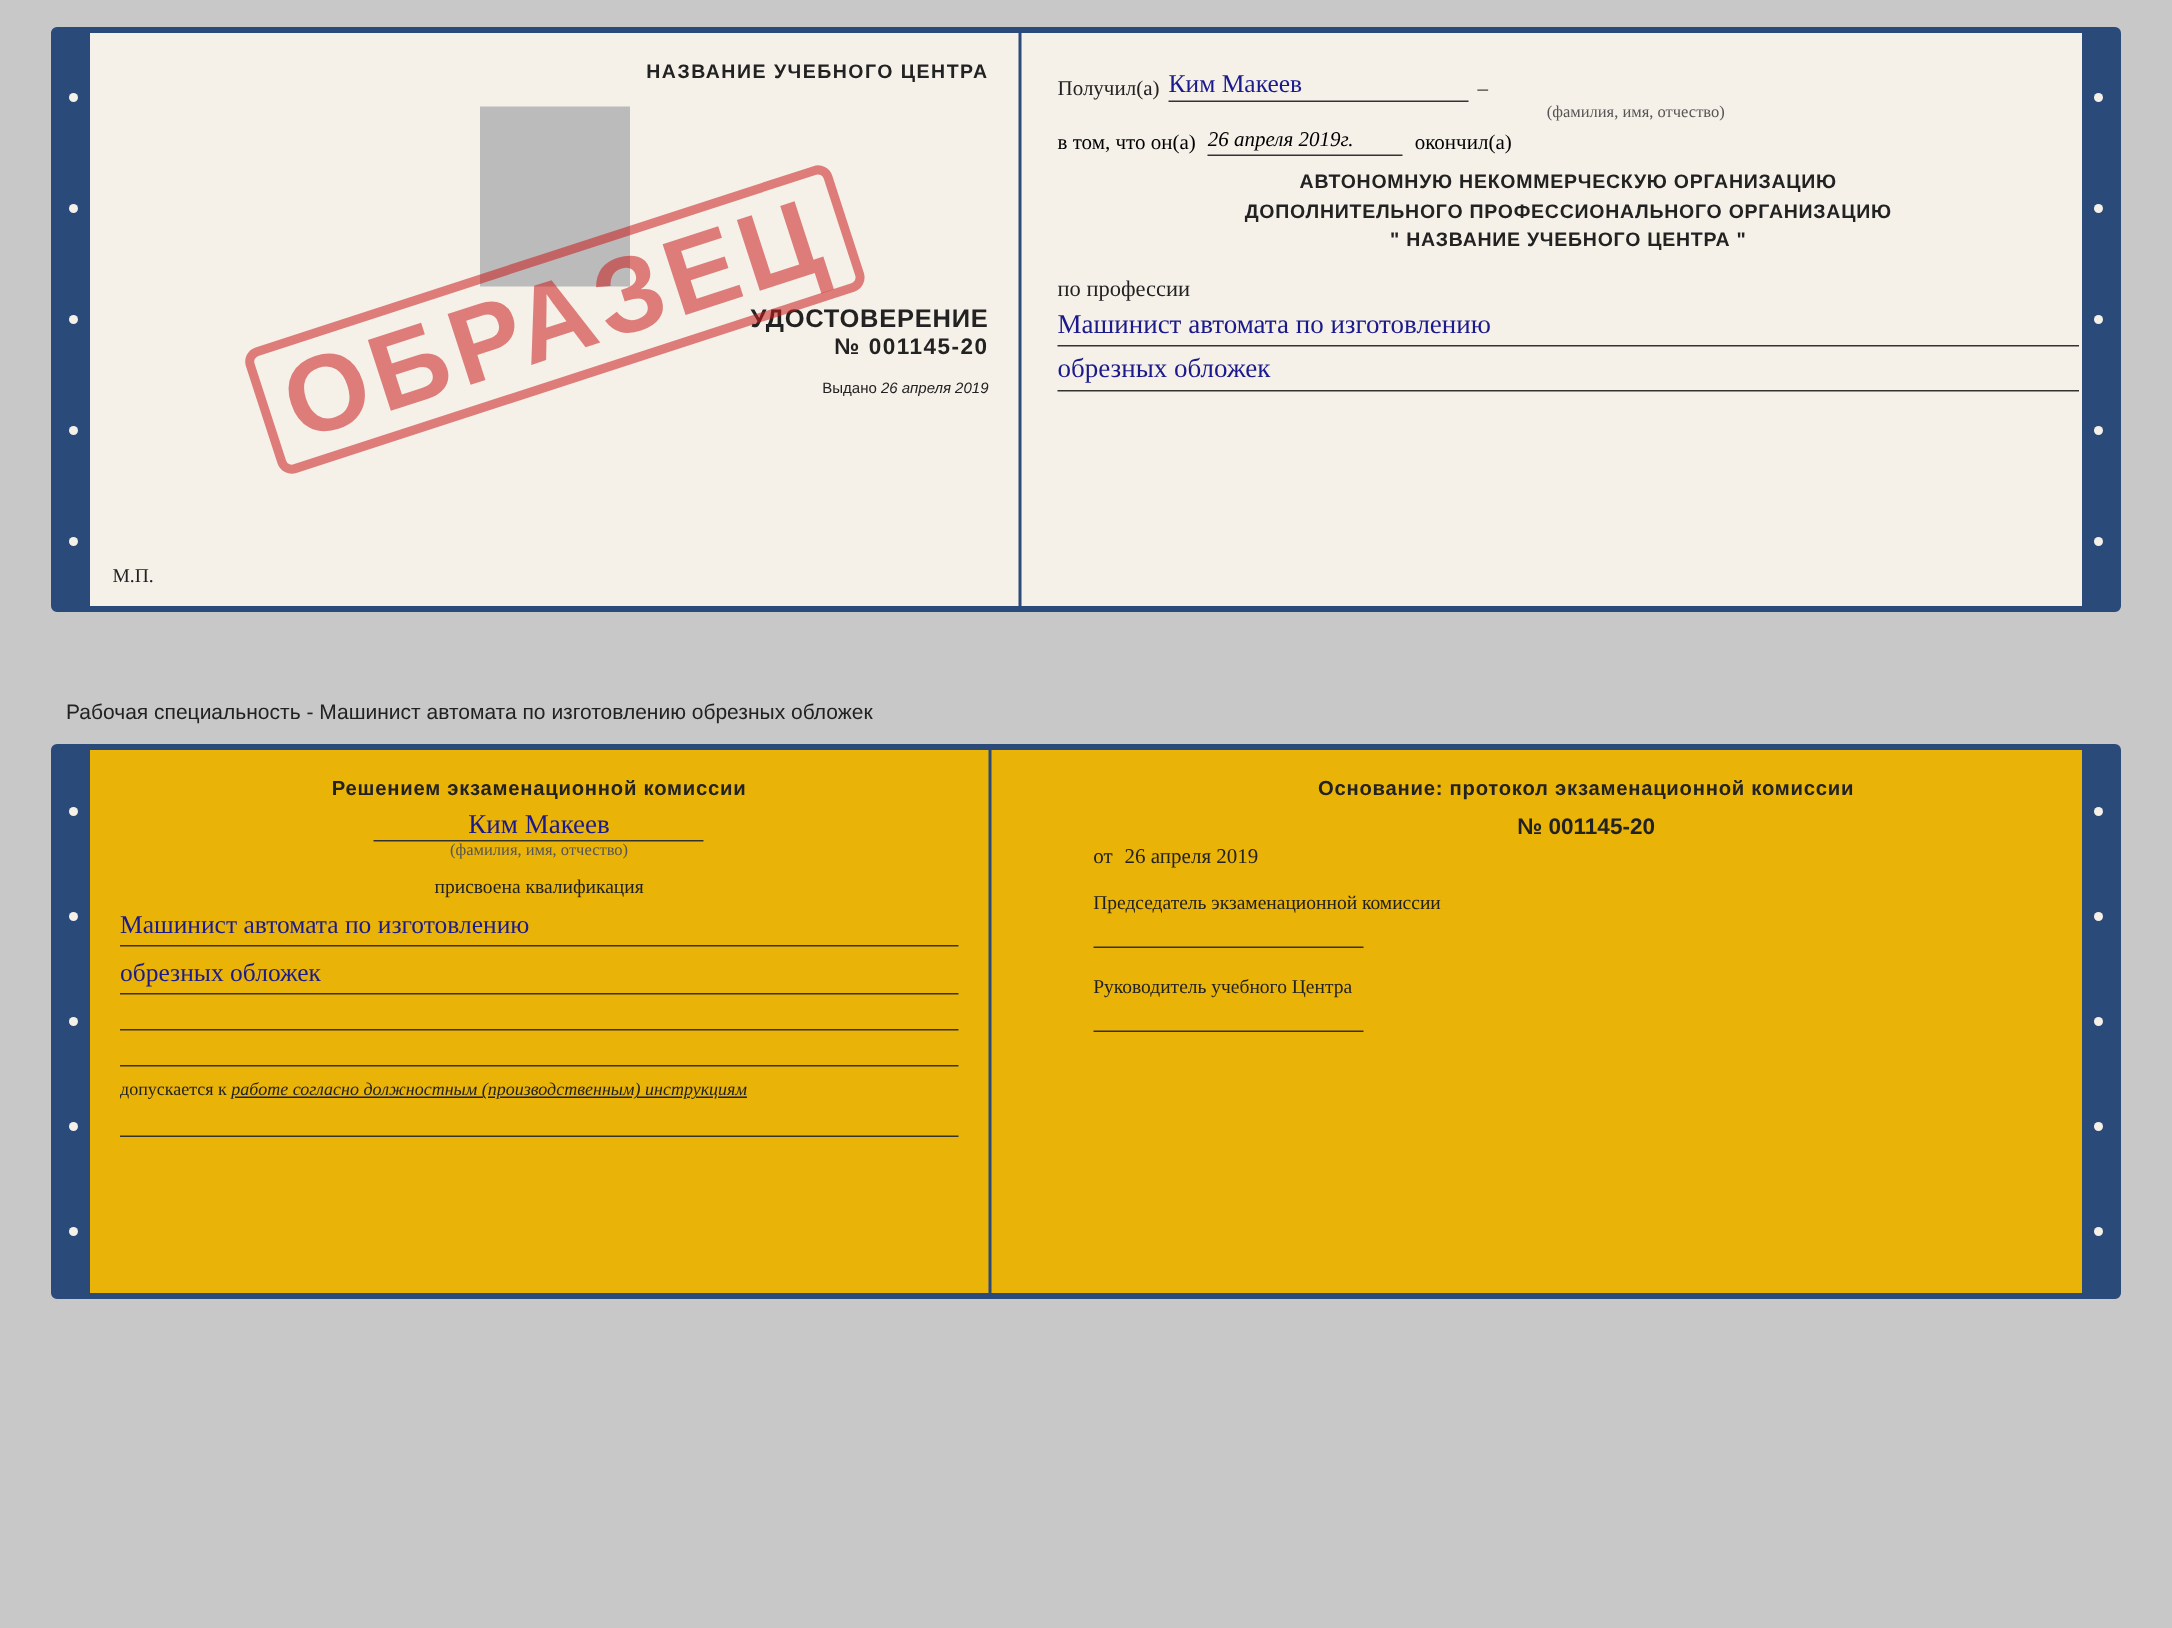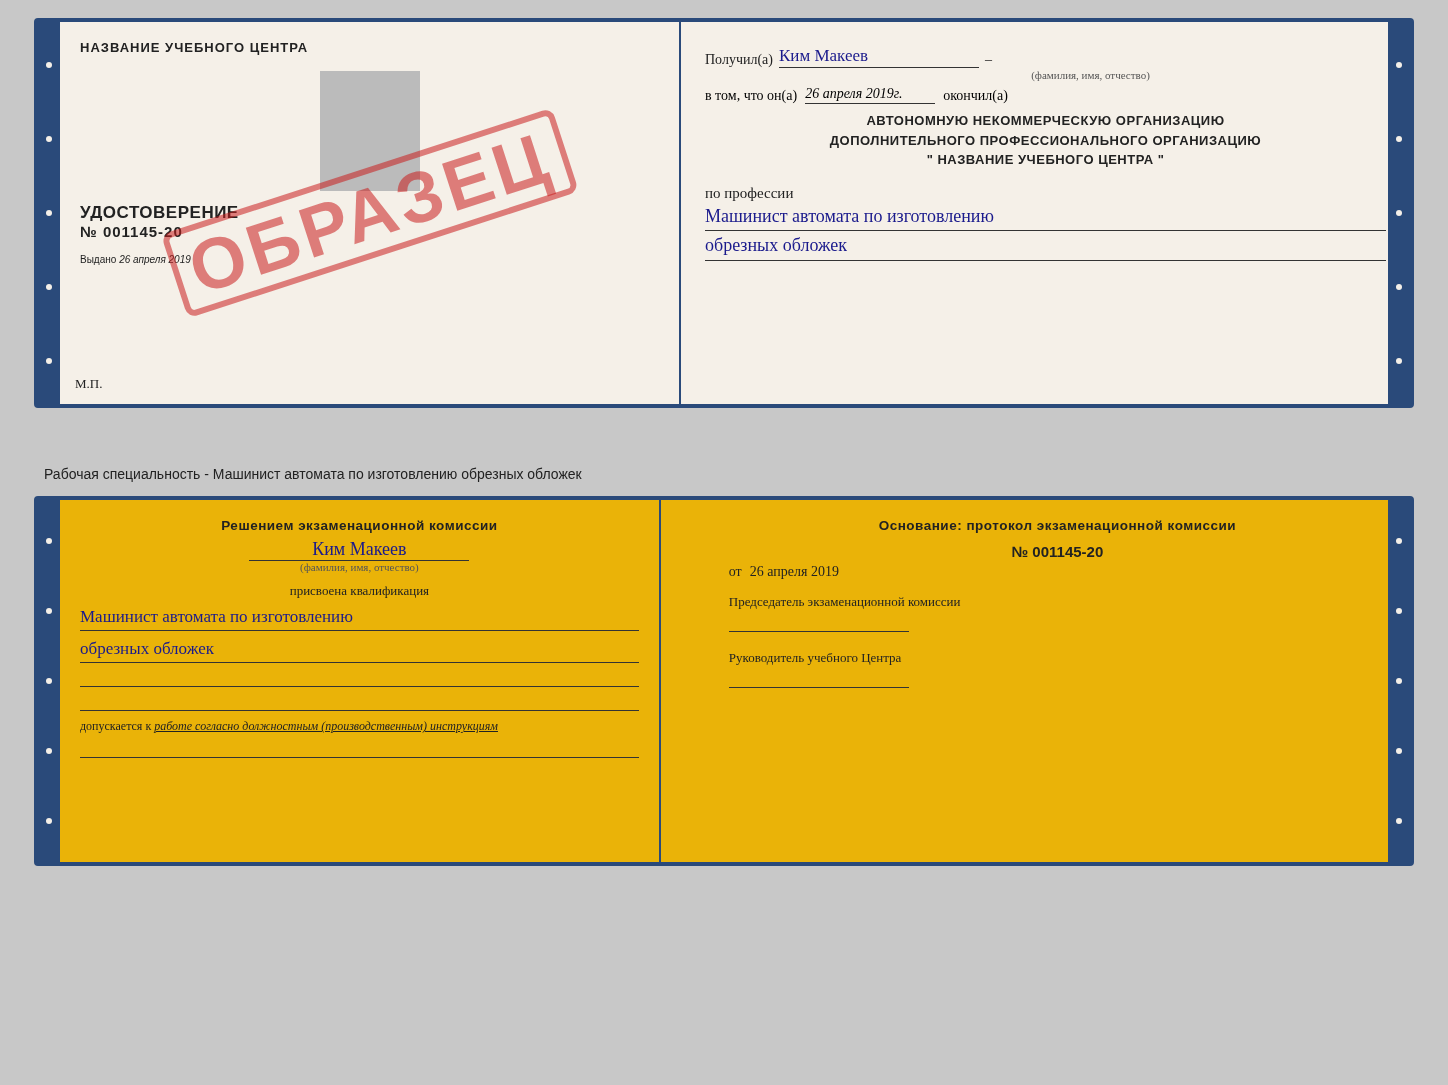--- a/index.html
+++ b/index.html
@@ -34,21 +34,21 @@
       overflow: hidden;
     }
 
     .left-panel {
       width: 46%;
       border-right: 2px solid #2a4a7a;
       padding: 18px 20px;
       position: relative;
       display: flex;
       flex-direction: column;
-      align-items: flex-start;
+      align-items: flex-end;
       overflow: hidden;
     }
 
     .right-panel {
       width: 54%;
       padding: 18px 24px;
       position: relative;
       display: flex;
       flex-direction: column;
       gap: 1px;

